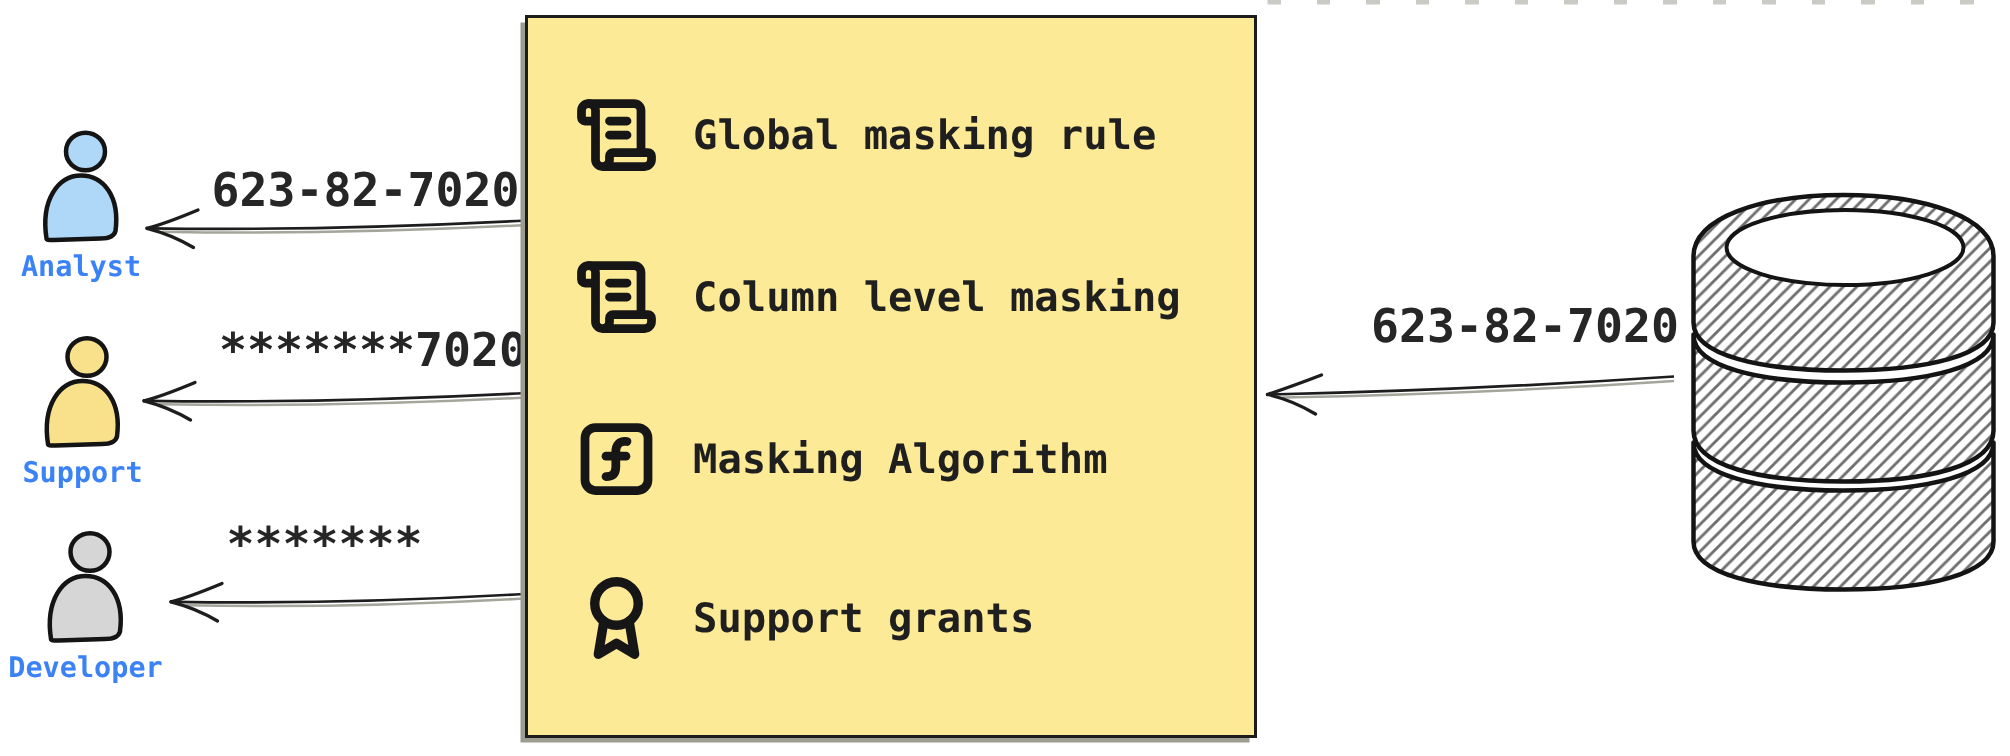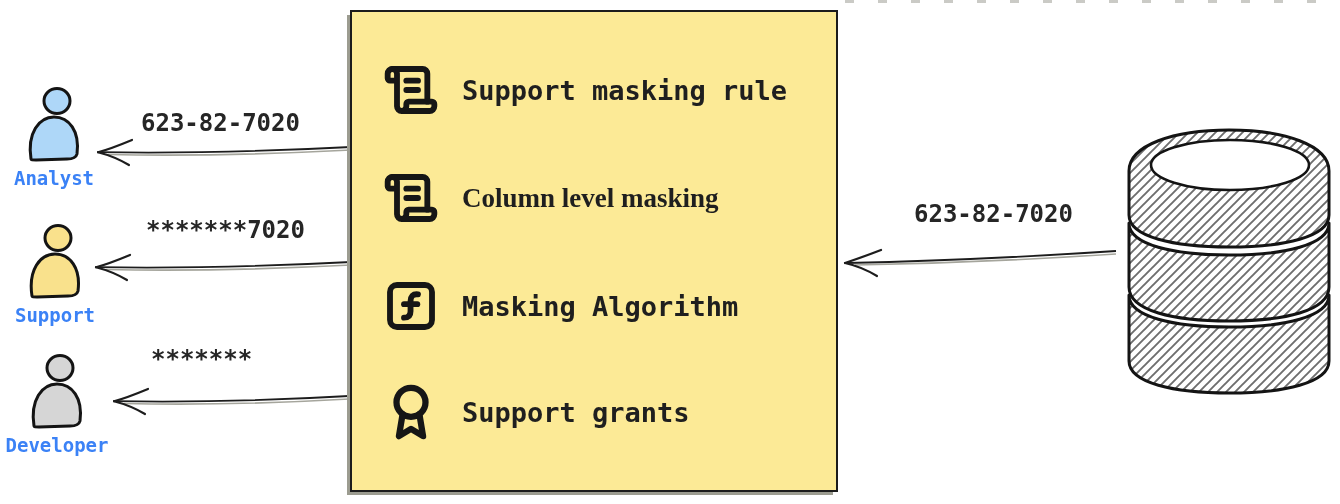--- a/index.html
+++ b/index.html
@@ -15,21 +15,21 @@
   }
   
   .persona{position:absolute;width:96px;display:flex;flex-direction:column;align-items:center;}
   .persona svg{display:block;}
   .persona-label{
     margin-top:3px;font-size:19px;font-weight:700;color:#3b82f6;white-space:nowrap;
   }
   .person-stroke{stroke:#141414;stroke-width:3;stroke-linejoin:round;}
   
   .flow-value{
-    position:absolute;font-size:24px;font-weight:700;color:#262626;
+    position:absolute;font-size:31px;font-weight:700;color:#262626;
     white-space:nowrap;line-height:1.1;letter-spacing:0;
   }
   
   .arrow{position:absolute;overflow:visible;}
   .a-main{stroke:#1d1d1d;stroke-width:1.8;fill:none;}
   .a-echo{stroke:#a5a59c;stroke-width:1.7;fill:none;}
   .a-head{stroke:#1d1d1d;stroke-width:2.2;fill:none;stroke-linecap:round;}
   
   .masking-box{
     position:absolute;left:350px;top:10px;width:488px;height:482px;
@@ -115,24 +115,24 @@
 
     <div class="box-row" style="top:46px;">
       <span class="row-icon">
         <svg class="lucide" width="56" height="56" viewBox="0 0 24 24">
           <path d="M15 12h-5"></path>
             <path d="M15 8h-5"></path>
           <path d="M19 17V5a2 2 0 0 0-2-2H4"></path>
           <path d="M8 21h12a2 2 0 0 0 2-2v-1a1 1 0 0 0-1-1H11a1 1 0 0 0-1 1v1a2 2 0 1 1-4 0V5a2 2 0 1 0-4 0v2a1 1 0 0 0 1 1h3"></path>
         </svg>
       </span>
-      <span class="row-label">Support masking rule</span>
+      <span class="row-label">Global masking rule</span>
     </div>
 
-    <div class="box-row" style="top:154px;font-family:Liberation Serif, serif;">
+    <div class="box-row" style="top:154px;">
       <span class="row-icon">
         <svg class="lucide" width="56" height="56" viewBox="0 0 24 24">
           <path d="M15 12h-5"></path>
             <path d="M15 8h-5"></path>
           <path d="M19 17V5a2 2 0 0 0-2-2H4"></path>
           <path d="M8 21h12a2 2 0 0 0 2-2v-1a1 1 0 0 0-1-1H11a1 1 0 0 0-1 1v1a2 2 0 1 1-4 0V5a2 2 0 1 0-4 0v2a1 1 0 0 0 1 1h3"></path>
         </svg>
       </span>
       <span class="row-label">Column level masking</span>
     </div>

